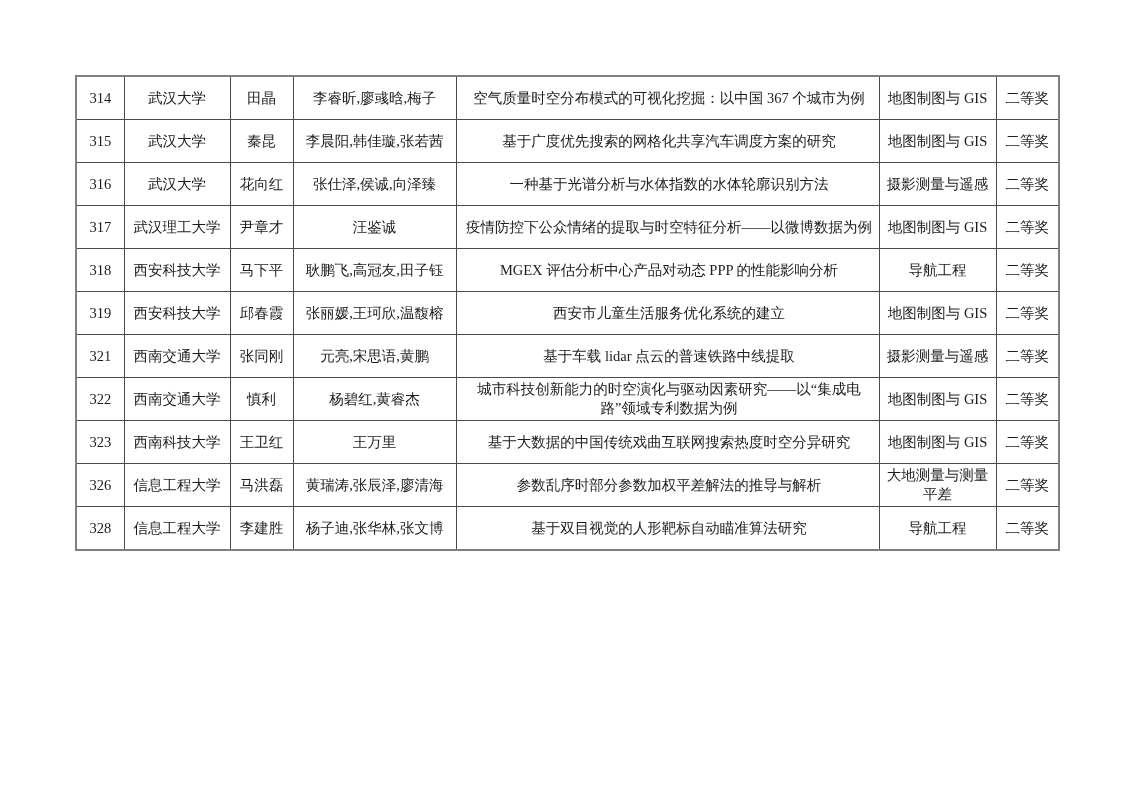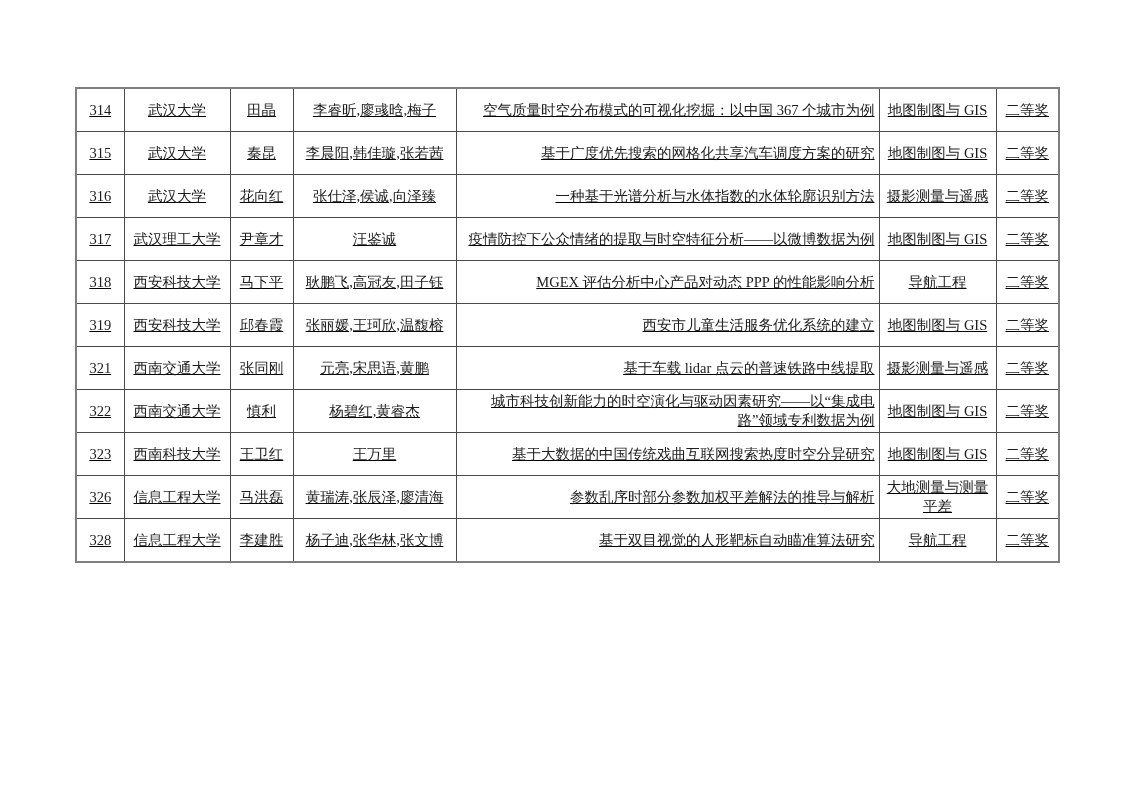--- a/index.html
+++ b/index.html
@@ -11,41 +11,40 @@
     position: relative;
     width: 1123px;
     height: 794px;
     background: #ffffff;
     overflow: hidden;
     font-family: "Liberation Serif", "DejaVu Serif", serif;
   }
   table.award-table {
     position: absolute;
     left: 75px;
-    top: 87px;
+    top: 75px;
     width: 983px;
     border-collapse: collapse;
     table-layout: fixed;
     border: 2px solid #7f7f7f;
-    text-decoration: underline;
   }
   table.award-table td {
     border: 1px solid #4a4a4a;
     text-align: center;
     vertical-align: middle;
     font-size: 14.5px;
     line-height: 19px;
     color: #1c1c1c;
     padding: 2px 4px;
     height: 38px;
     overflow: hidden;
     word-break: break-all;
   }
   table.award-table td.col-title {
-    text-align: right;
+    text-align: center;
     padding-left: 7px;
   }
   col.c-no       { width: 48px; }
   col.c-univ     { width: 106px; }
   col.c-leader   { width: 63px; }
   col.c-members  { width: 163px; }
   col.c-title    { width: 423px; }
   col.c-category { width: 117px; }
   col.c-award    { width: 63px; }
 </style>

